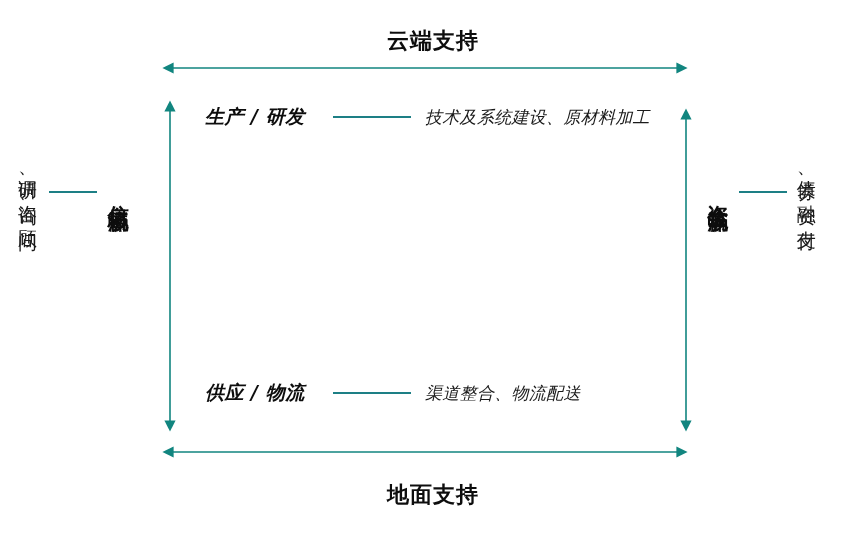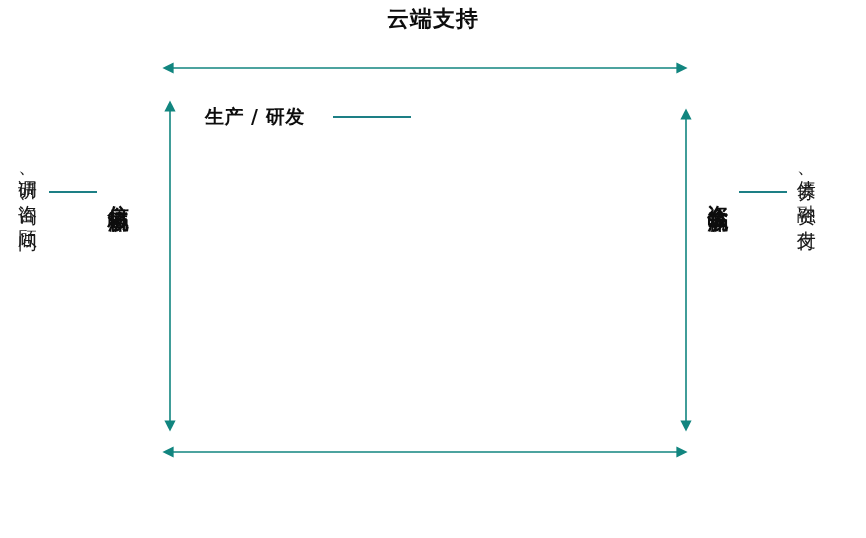--- a/index.html
+++ b/index.html
@@ -23,21 +23,21 @@
   .band-title {
     position: absolute;
     width: 100%;
     text-align: center;
     font-size: 22px;
     font-weight: bold;
     color: #0d0d0d;
     letter-spacing: 1px;
     white-space: nowrap;
   }
-  #cloud-title  { top: 4px; }
+  #cloud-title  { top: 26px; }
   #ground-title { top: 480px; }
 
   
   #arrows {
     position: absolute;
     left: 0;
     top: 0;
     width: 866px;
     height: 538px;
     pointer-events: none;
@@ -46,20 +46,21 @@
   
   #rows {
     position: absolute;
     left: 205px;
     top: 100px;
     width: 460px;
     height: 310px;
     display: flex;
     flex-direction: column;
     justify-content: space-between;
+    font-style: italic;
   }
 
   .row {
     display: flex;
     align-items: center;
     height: 34px;
   }
 
   .row-label {
     width: 112px;
@@ -126,20 +127,21 @@
   #side-left  .side-connector { margin: 0 10px; }
   #side-right .side-connector { margin: 0 10px; }
 </style>
 </head>
 <body>
 
 <div id="diagram">
 
   <div class="band-title" id="cloud-title">云端支持</div>
 
+  <div class="band-title" id="ground-title">地面支持</div>
 
   <svg id="arrows" viewBox="0 0 866 538" xmlns="http://www.w3.org/2000/svg">
     <defs>
       <marker id="arrowStart" markerWidth="7" markerHeight="7" refX="6" refY="3.5" orient="auto">
         <path d="M 7 0 L 0 3.5 L 7 7 z" fill="#11857f"></path>
       </marker>
       <marker id="arrowEnd" markerWidth="7" markerHeight="7" refX="1" refY="3.5" orient="auto">
         <path d="M 0 0 L 7 3.5 L 0 7 z" fill="#11857f"></path>
       </marker>
     </defs>
@@ -151,22 +153,28 @@
     <line x1="170" y1="110" x2="170" y2="422" stroke="#11857f" stroke-width="1.6" marker-start="url(#arrowStart)" marker-end="url(#arrowEnd)"></line>
 
     <line x1="686" y1="118" x2="686" y2="422" stroke="#11857f" stroke-width="1.6" marker-start="url(#arrowStart)" marker-end="url(#arrowEnd)"></line>
   </svg>
 
   <div id="rows">
 
     <div class="row">
       <div class="row-label">生产 / 研发</div>
       <div class="row-connector"></div>
+      <div class="row-desc">技术及系统建设、原材料加工</div>
     </div>
 
+    <div class="row">
+      <div class="row-label">供应 / 物流</div>
+      <div class="row-connector"></div>
+      <div class="row-desc">渠道整合、物流配送</div>
+    </div>
 
 
 
   </div>
 
   <div class="side-group" id="side-left">
     <div class="v-text plain">调研、咨询、顾问</div>
     <div class="side-connector"></div>
     <div class="v-text bold">信息流畅</div>
   </div>

